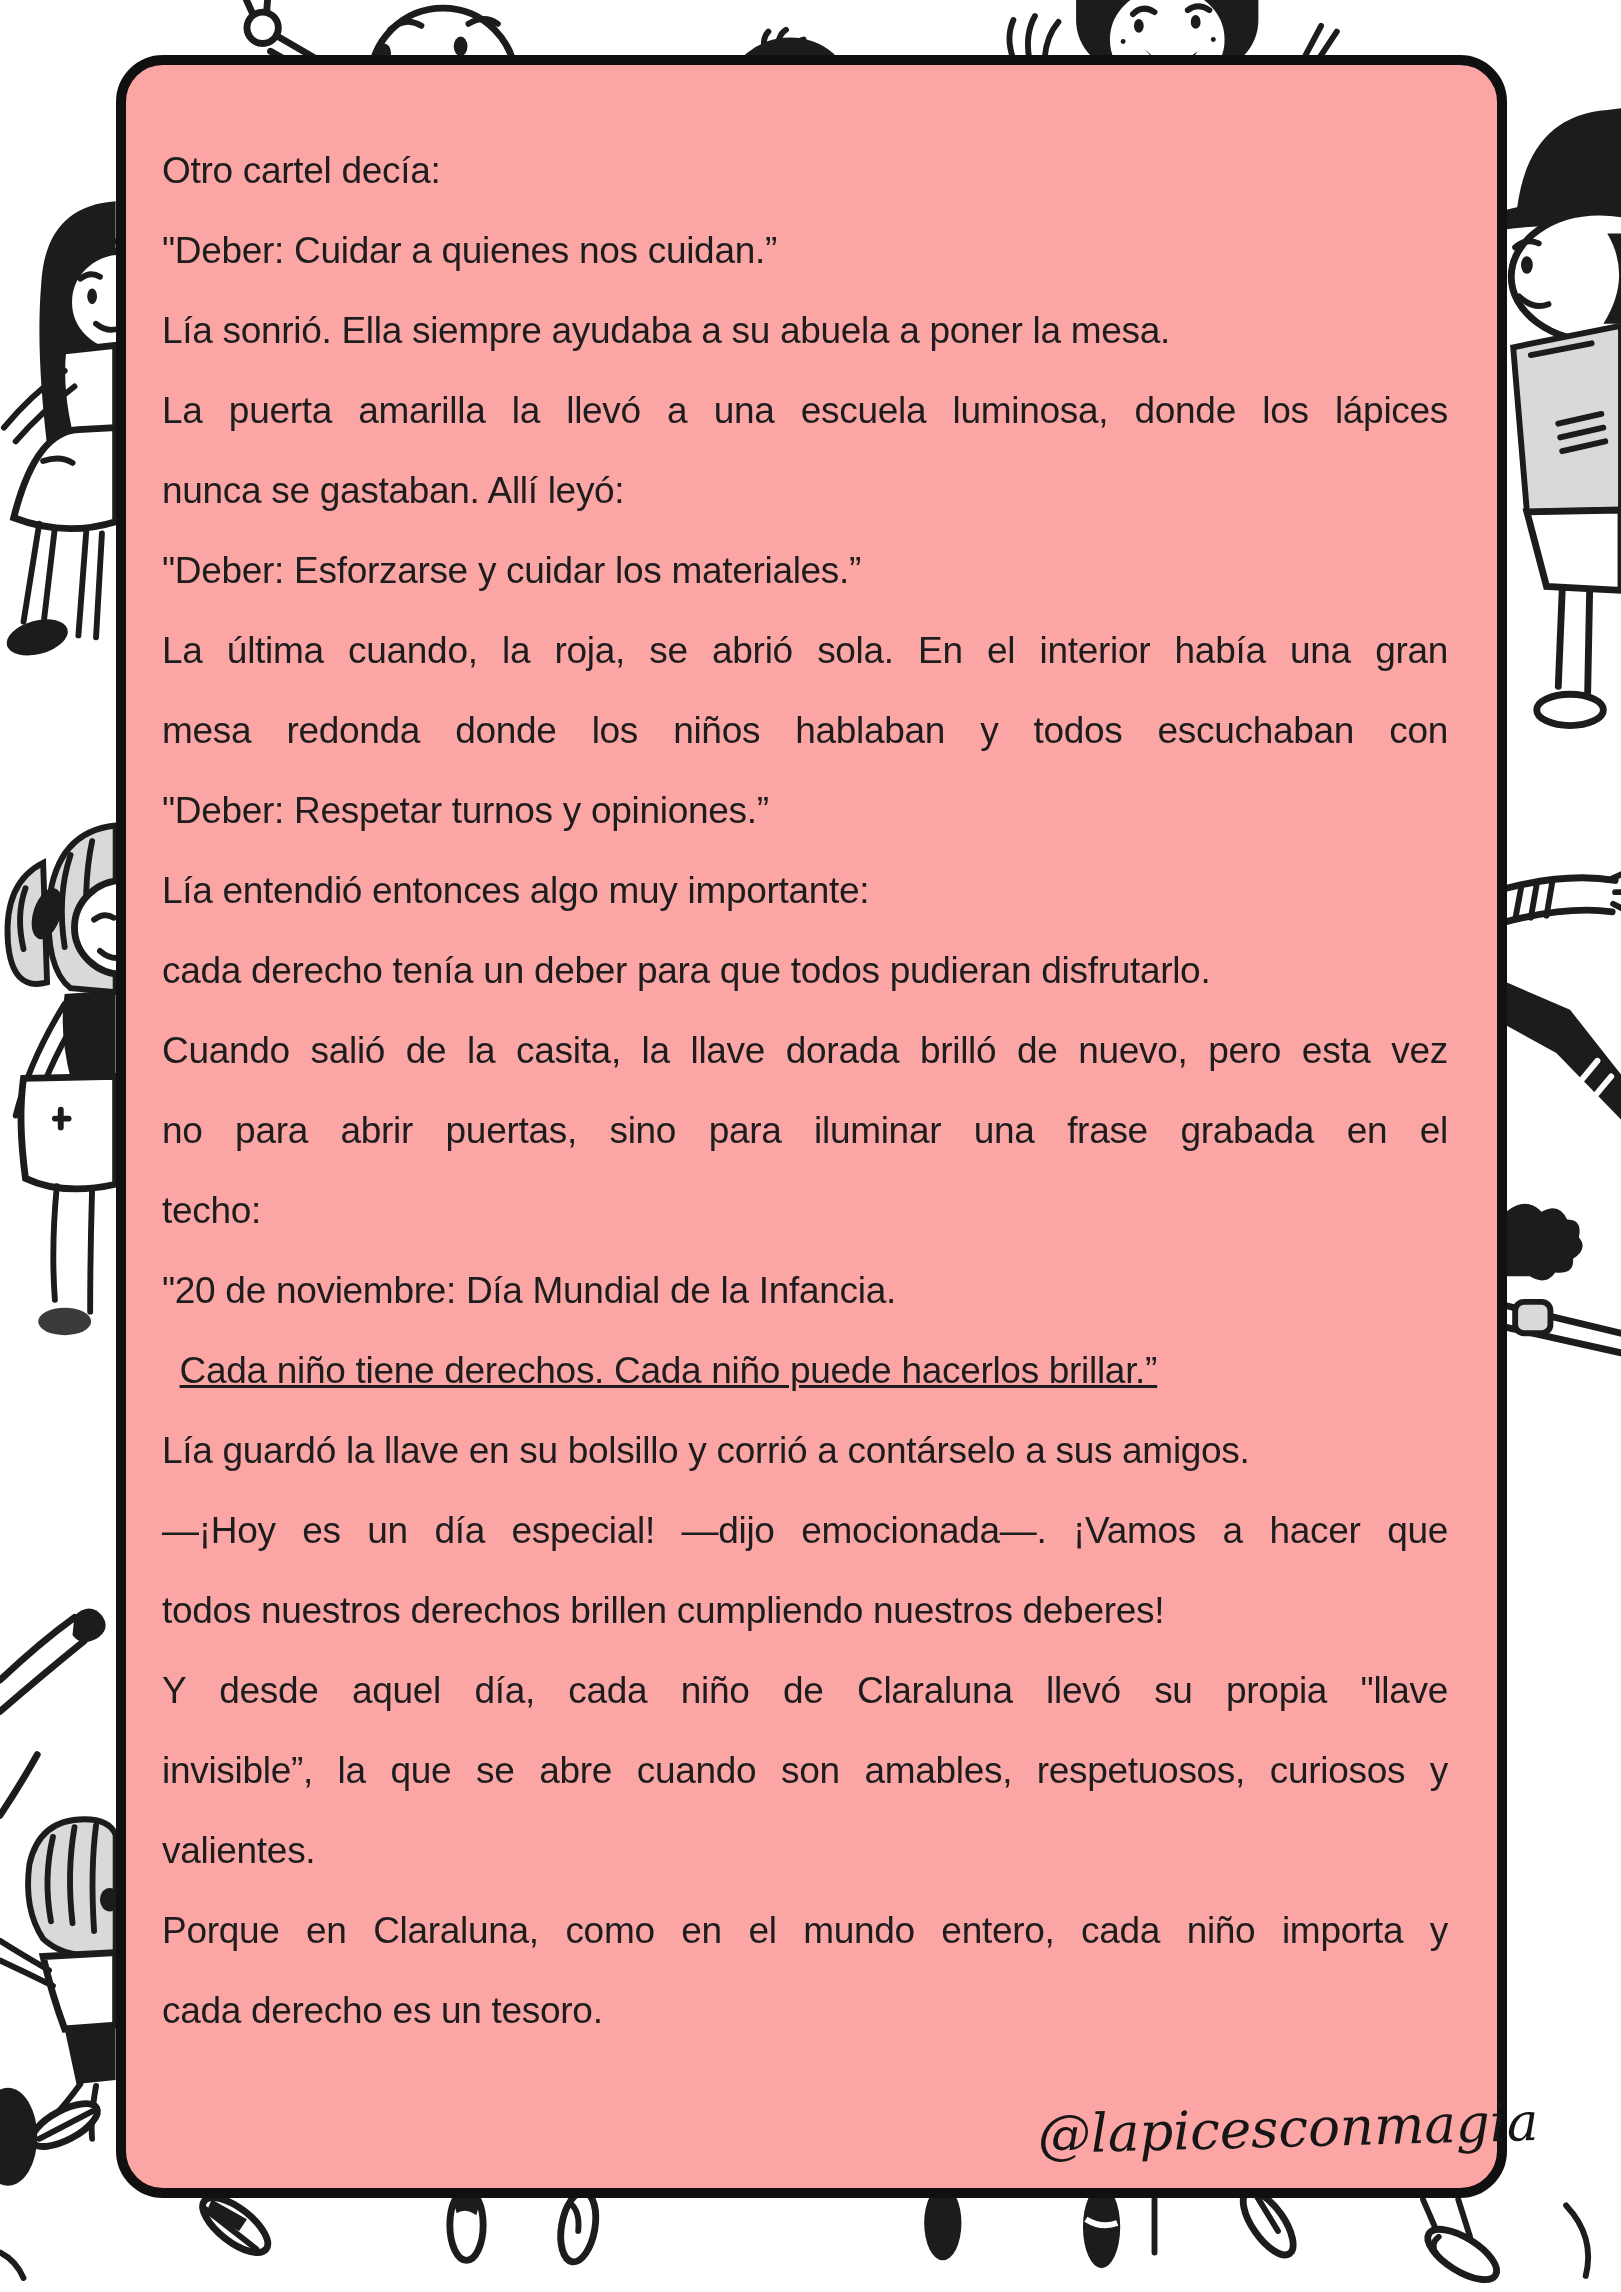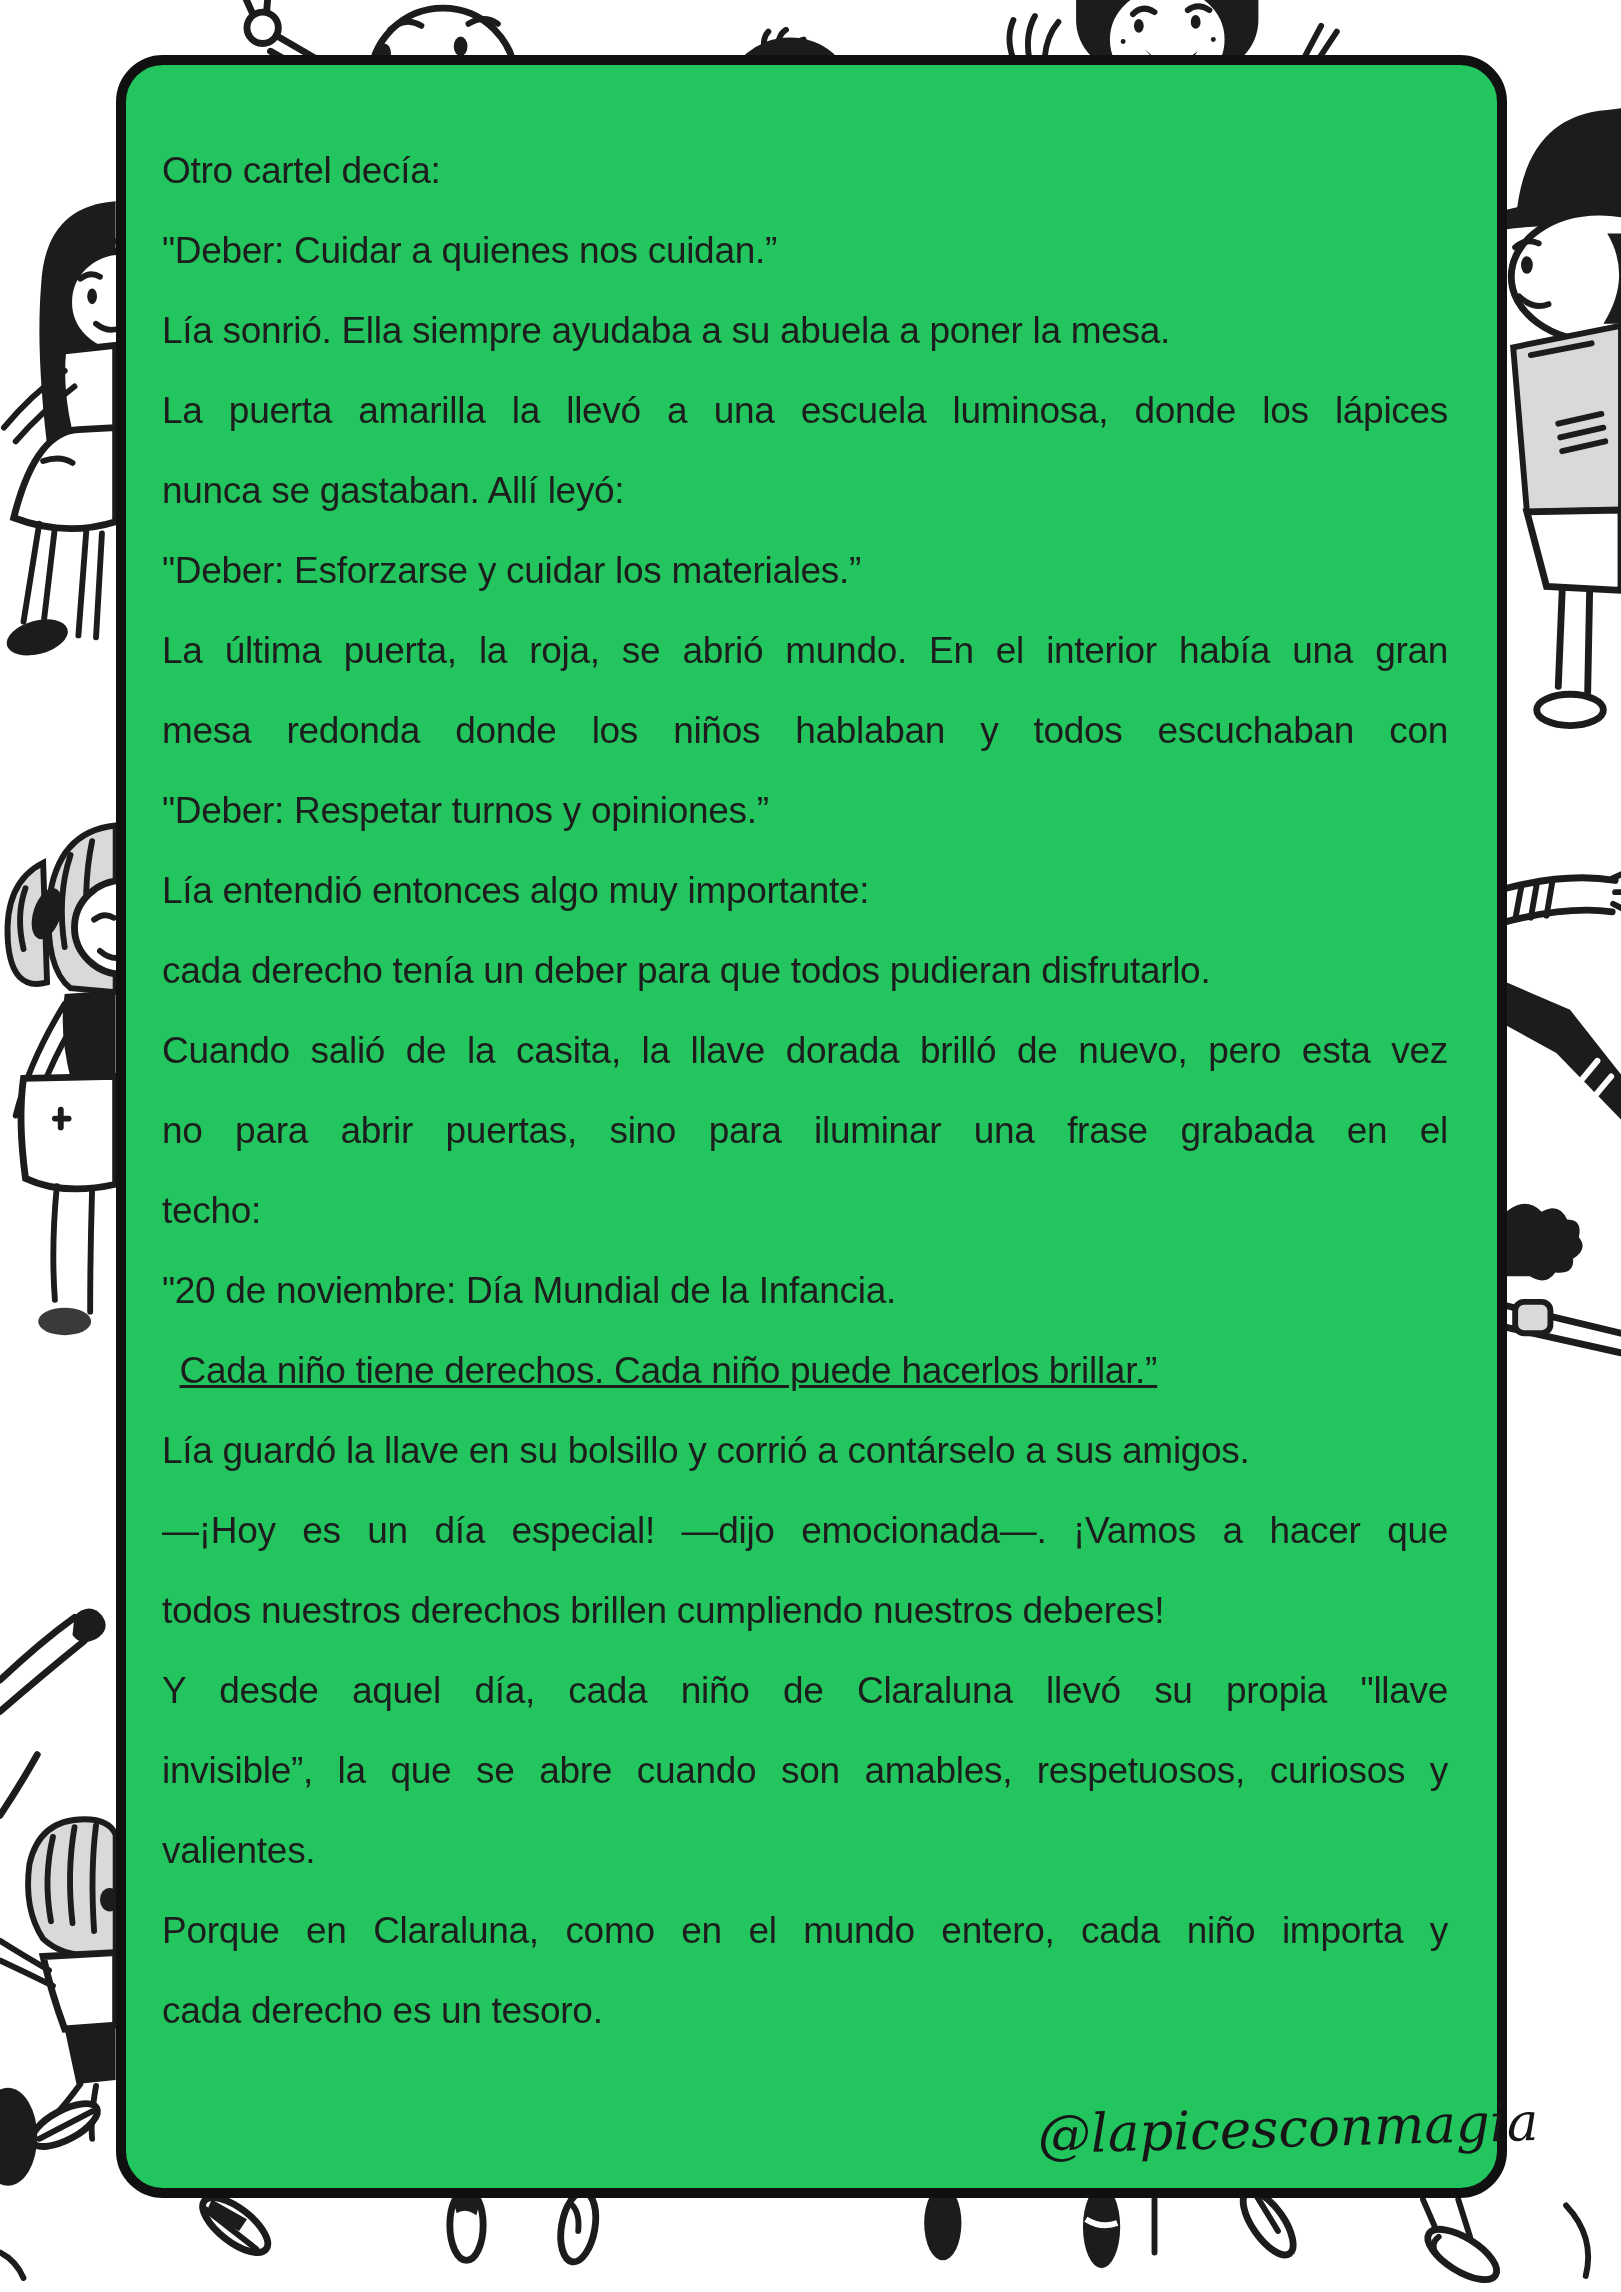--- a/index.html
+++ b/index.html
@@ -5,21 +5,21 @@
   html,body{margin:0;padding:0;}
   body{
     width:1621px;height:2293px;position:relative;overflow:hidden;
     background:#ffffff;
     font-family:"Liberation Sans","DejaVu Sans",sans-serif;
   }
   #doodles{position:absolute;left:0;top:0;z-index:0;}
   #frame{
     position:absolute;left:116px;top:55px;width:1391px;height:2143px;
     box-sizing:border-box;border:10.8px solid #101010;border-radius:47px;
-    background:#22c55e;z-index:1;
+    background:#fca5a5;z-index:1;
   }
   #story{
     position:absolute;left:36px;top:66px;width:1286px;
     font-size:37px;letter-spacing:-0.3px;color:#1d1d1d;
   }
   .line{height:80px;line-height:80px;text-align:left;}
   .line.j{text-align:justify;text-align-last:justify;}
   .line.ind{padding-left:17.6px;text-decoration:underline;}
   #signature{
     position:absolute;left:912px;top:2033px;width:470px;height:88px;
@@ -218,21 +218,21 @@
 </svg>
 
 <div id="frame">
   <div id="story">
       <div class="line">Otro cartel decía:</div>
       <div class="line">"Deber: Cuidar a quienes nos cuidan.”</div>
       <div class="line">Lía sonrió. Ella siempre ayudaba a su abuela a poner la mesa.</div>
       <div class="line j">La puerta amarilla la llevó a una escuela luminosa, donde los lápices</div>
       <div class="line">nunca se gastaban. Allí leyó:</div>
       <div class="line">"Deber: Esforzarse y cuidar los materiales.”</div>
-      <div class="line j">La última puerta, la roja, se abrió mundo. En el interior había una gran</div>
+      <div class="line j">La última cuando, la roja, se abrió sola. En el interior había una gran</div>
       <div class="line j">mesa redonda donde los niños hablaban y todos escuchaban con</div>
       <div class="line">"Deber: Respetar turnos y opiniones.”</div>
       <div class="line">Lía entendió entonces algo muy importante:</div>
       <div class="line">cada derecho tenía un deber para que todos pudieran disfrutarlo.</div>
       <div class="line j">Cuando salió de la casita, la llave dorada brilló de nuevo, pero esta vez</div>
       <div class="line j">no para abrir puertas, sino para iluminar una frase grabada en el</div>
       <div class="line">techo:</div>
       <div class="line">"20 de noviembre: Día Mundial de la Infancia.</div>
       <div class="line ind">Cada niño tiene derechos. Cada niño puede hacerlos brillar.”</div>
       <div class="line">Lía guardó la llave en su bolsillo y corrió a contárselo a sus amigos.</div>

